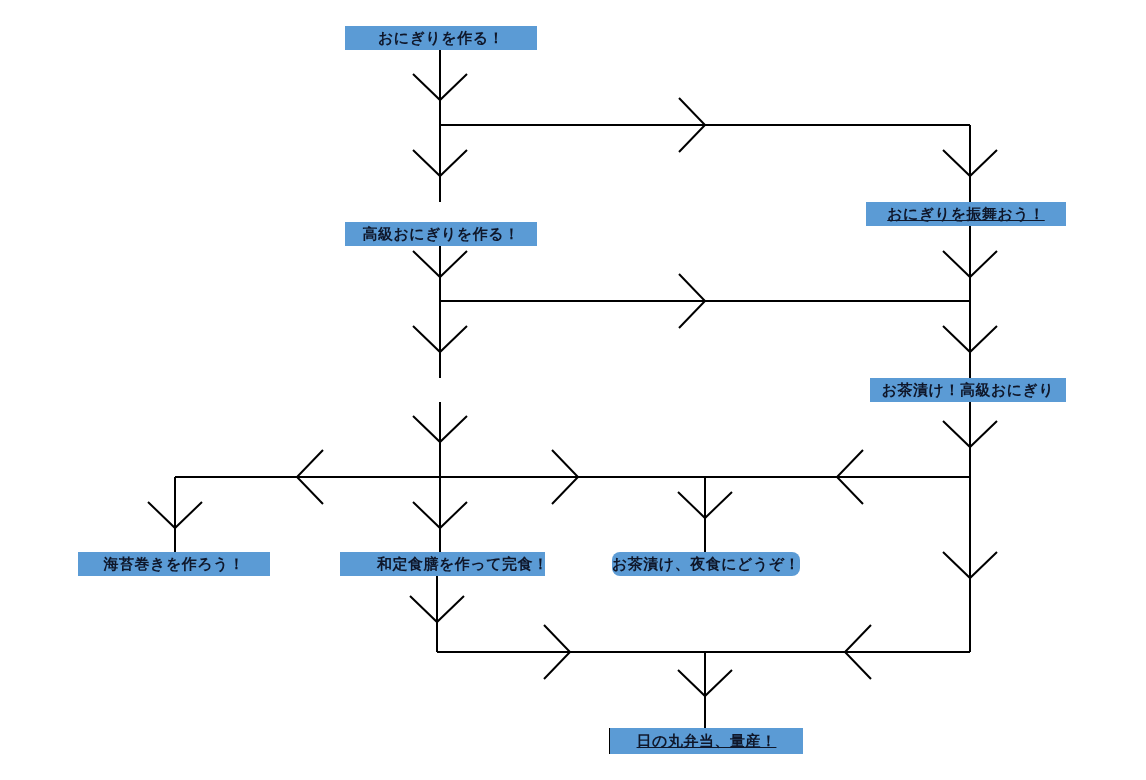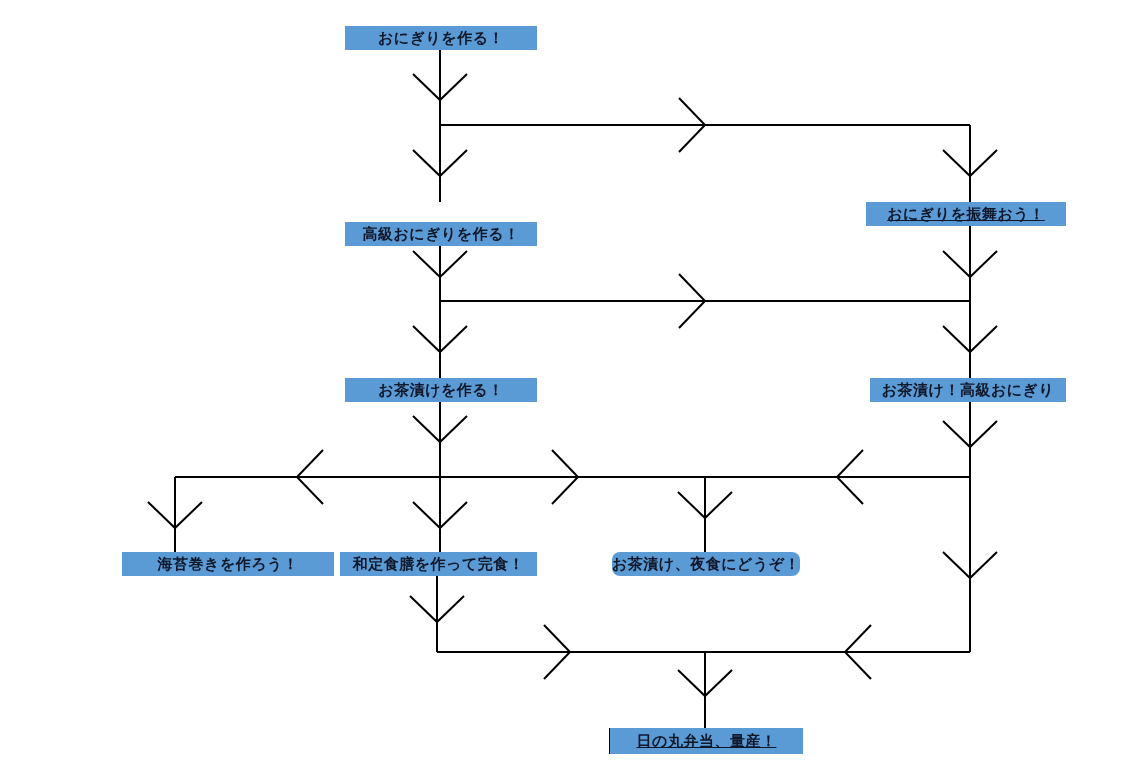--- a/index.html
+++ b/index.html
@@ -86,25 +86,24 @@
     <polyline points="863,450 837,477 863,504"></polyline>
     <polyline points="871,625 845,652 871,679"></polyline>
   </svg>
 
   <div class="node" style="left:345px; top:26px;  width:192px;">おにぎりを作る！</div>
 
   <div class="node" style="left:345px; top:202px; width:192px;margin-top:20px;">高級おにぎりを作る！</div>
 
   <div class="node" style="left:866px; top:202px; width:200px;text-decoration:underline;">おにぎりを振舞おう！</div>
 
-  <div class="node" style="left:345px; top:378px; width:192px;">お茶漬けを作る！</div>
 
   <div class="node" style="left:870px; top:378px; width:196px;">お茶漬け！高級おにぎり</div>
 
-  <div class="node" style="left:78px;  top:552px; width:212px;margin-left:44px;">海苔巻きを作ろう！</div>
+  <div class="node" style="left:78px;  top:552px; width:192px;">海苔巻きを作ろう！</div>
 
-  <div class="node" style="left:340px; top:552px; width:197px;">和定食膳を作って完食！</div>
+  <div class="node" style="left:340px; top:552px; width:168px;padding-left:37px;">和定食膳を作って完食！</div>
 
   <div class="node" style="left:612px; top:552px; width:188px;border-radius:8px;">お茶漬け、夜食にどうぞ！</div>
 
   <div class="node" style="left:610px; top:728px; width:193px; height:26px; line-height:26px;text-decoration:underline;">日の丸弁当、量産！</div>
 
 </div>
 
 </body></html>

